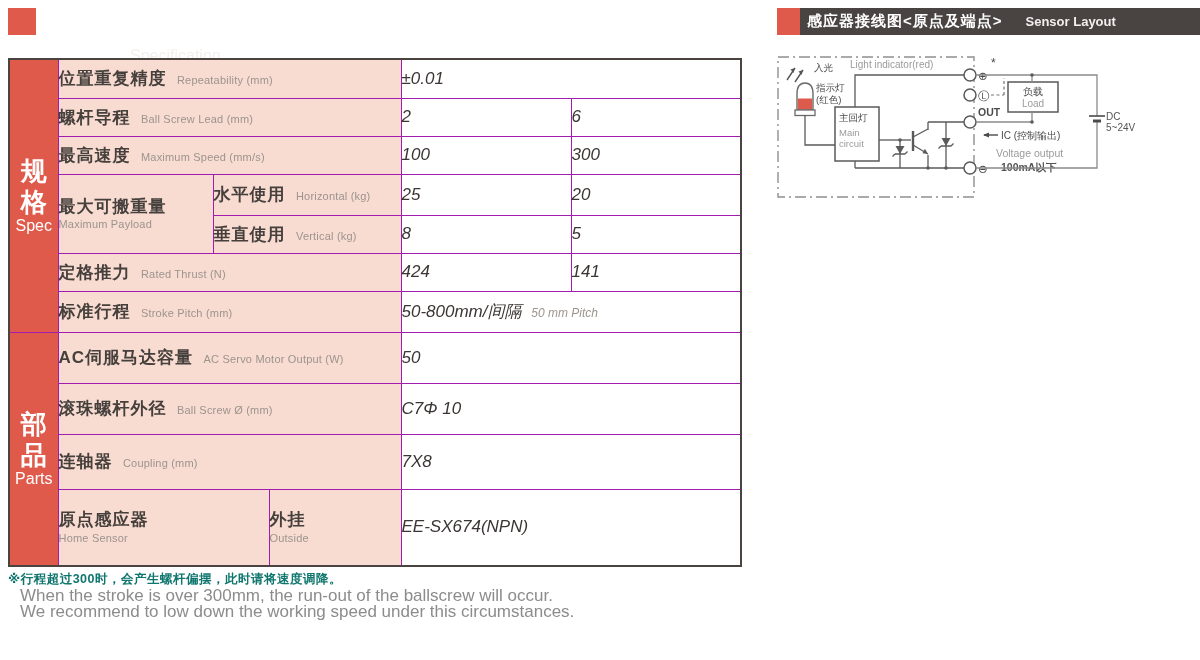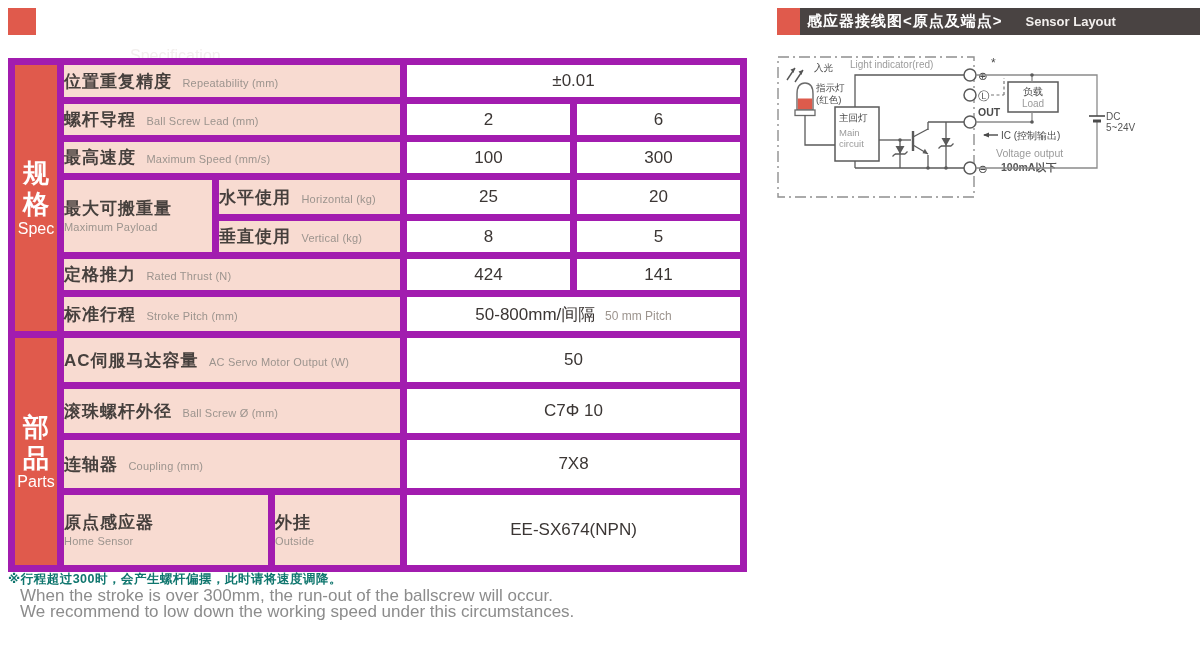--- a/index.html
+++ b/index.html
@@ -17,30 +17,30 @@
   #hdr-left .t-cjk{font-size:17px;}
   #hdr-left .t-en{font-size:16px;}
   #hdr-right{left:777px;top:8px;width:423px;}
   #hdr-right .sq{width:23px;}
   #hdr-right .bar{padding-left:7px;gap:23px;}
   #hdr-right .t-cjk{font-size:15px;font-weight:bold;}
   #hdr-right .t-en{font-size:13px;font-weight:bold;}
   
   table.spec{position:absolute;left:8px;top:58px;width:732px;border-collapse:collapse;
              table-layout:fixed;border:2px solid #4a4340;}
-  table.spec td{border:7px solid #a21caf;padding:0;vertical-align:middle;}
+  table.spec td{border:1px solid #a21caf;padding:0;vertical-align:middle;}
   td.vert{background:#e05a4c;text-align:center;color:#fff;}
   td.vert .ch{display:block;font-size:26px;font-weight:bold;line-height:1.18;}
   td.vert .ven{display:block;font-size:16px;margin-top:0;}
   td.lbl{background:#f8dbd1;padding-left:13px;}
   td.lbl .cjk{font-size:17px;color:#46403d;font-weight:600;letter-spacing:1px;}
   td.lbl .en{font-size:11px;color:#9c948e;margin-left:6px;letter-spacing:0.2px;}
   td.lbl.two .cjk{display:block;line-height:1.15;}
   td.lbl.two .en{display:block;margin-left:0;margin-top:2px;}
-  td.val{background:#fff;text-align:center;font-size:17px;color:#3b3634;}
+  td.val{background:#fff;font-size:17px;color:#3b3634;font-style:italic;}
   td.val .en{font-size:12px;color:#9c948e;margin-left:5px;}
   
   .footnotes{position:absolute;left:8px;top:571px;width:740px;}
   .fn-red{color:#0f766e;font-weight:bold;font-size:12.5px;line-height:17px;letter-spacing:0.5px;}
   .fn-gray{color:#8c8c8c;font-size:17px;line-height:15.5px;padding-left:12px;}
   
   #diagram{position:absolute;left:770px;top:50px;}
   #diagram text{font-family:"Liberation Sans","DejaVu Sans",sans-serif;}
 </style>
 </head>

